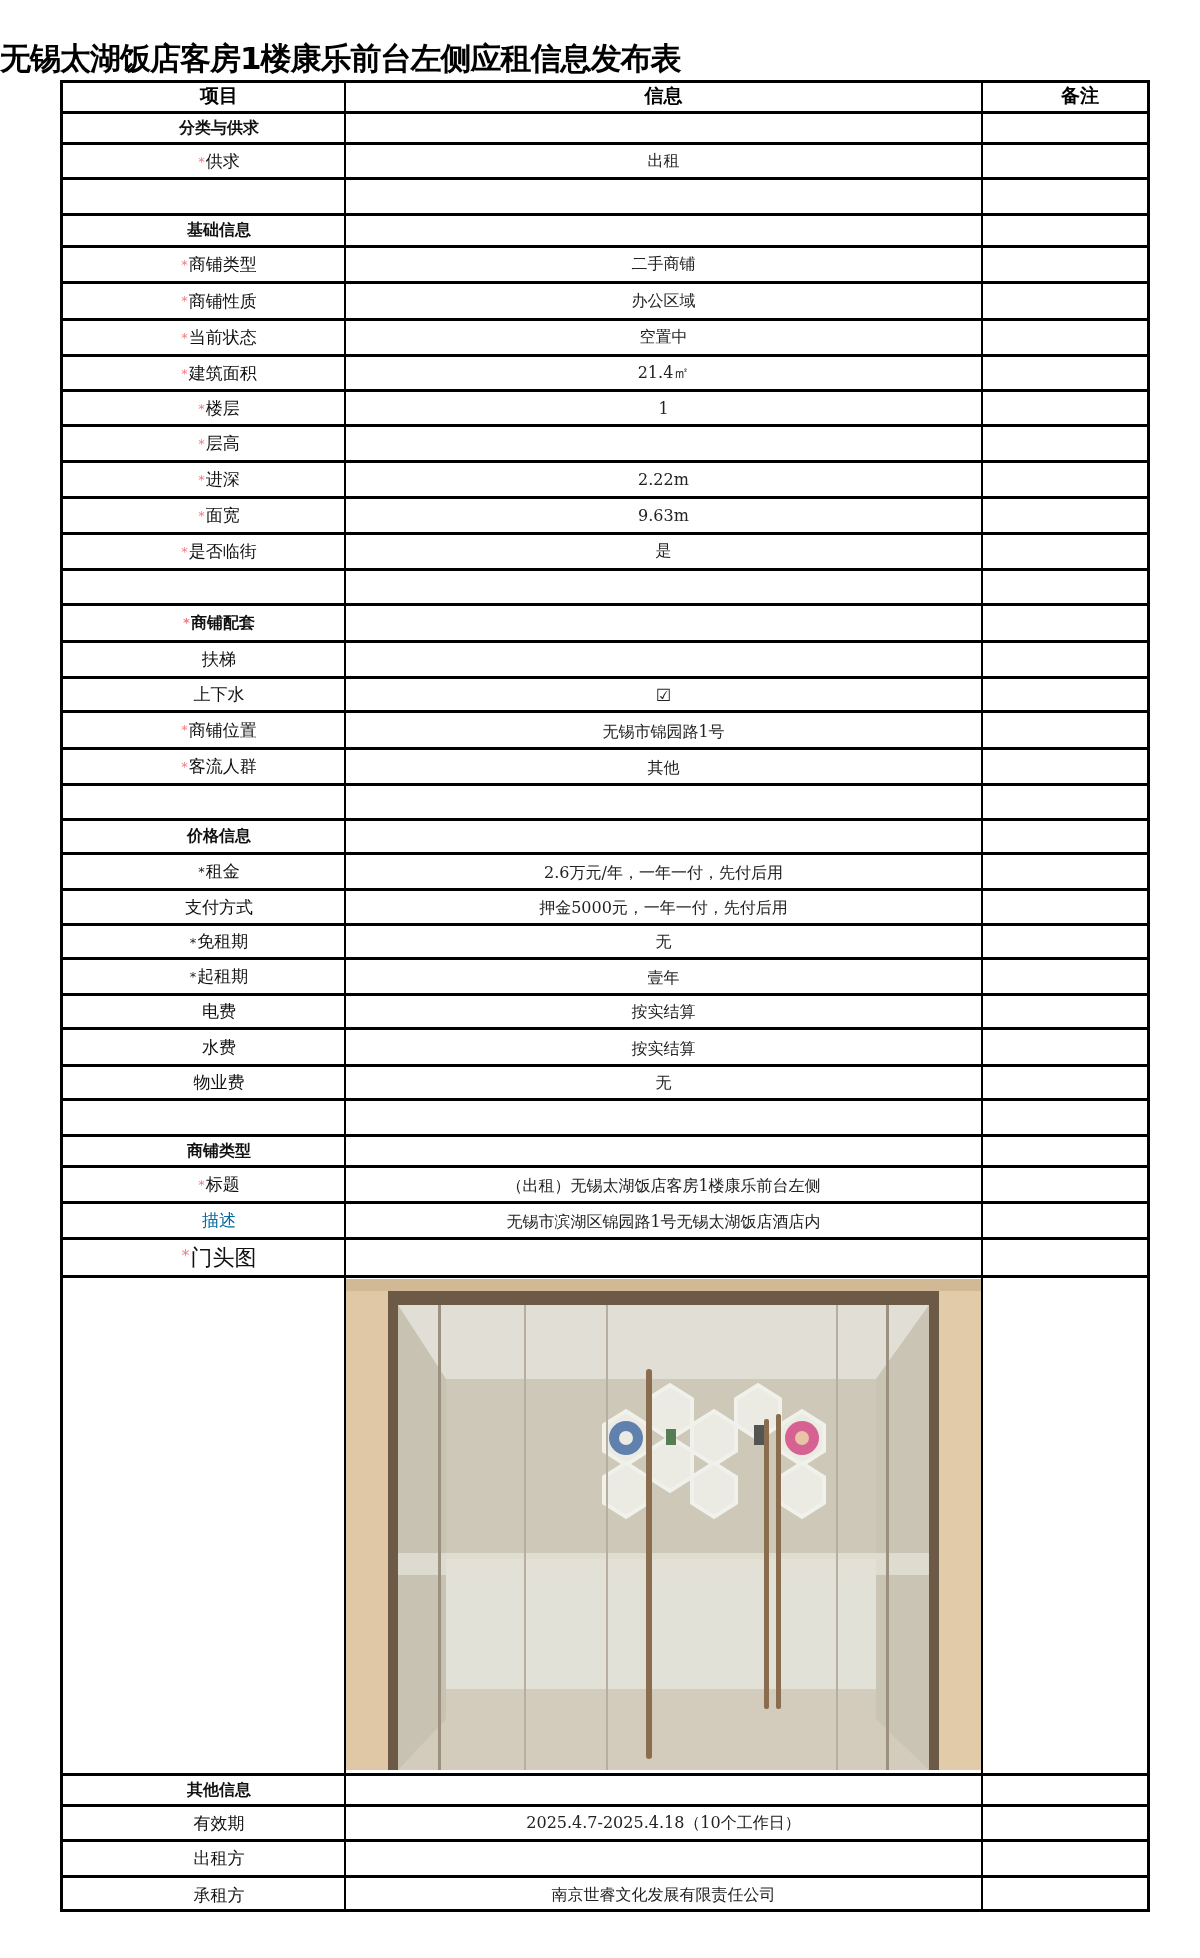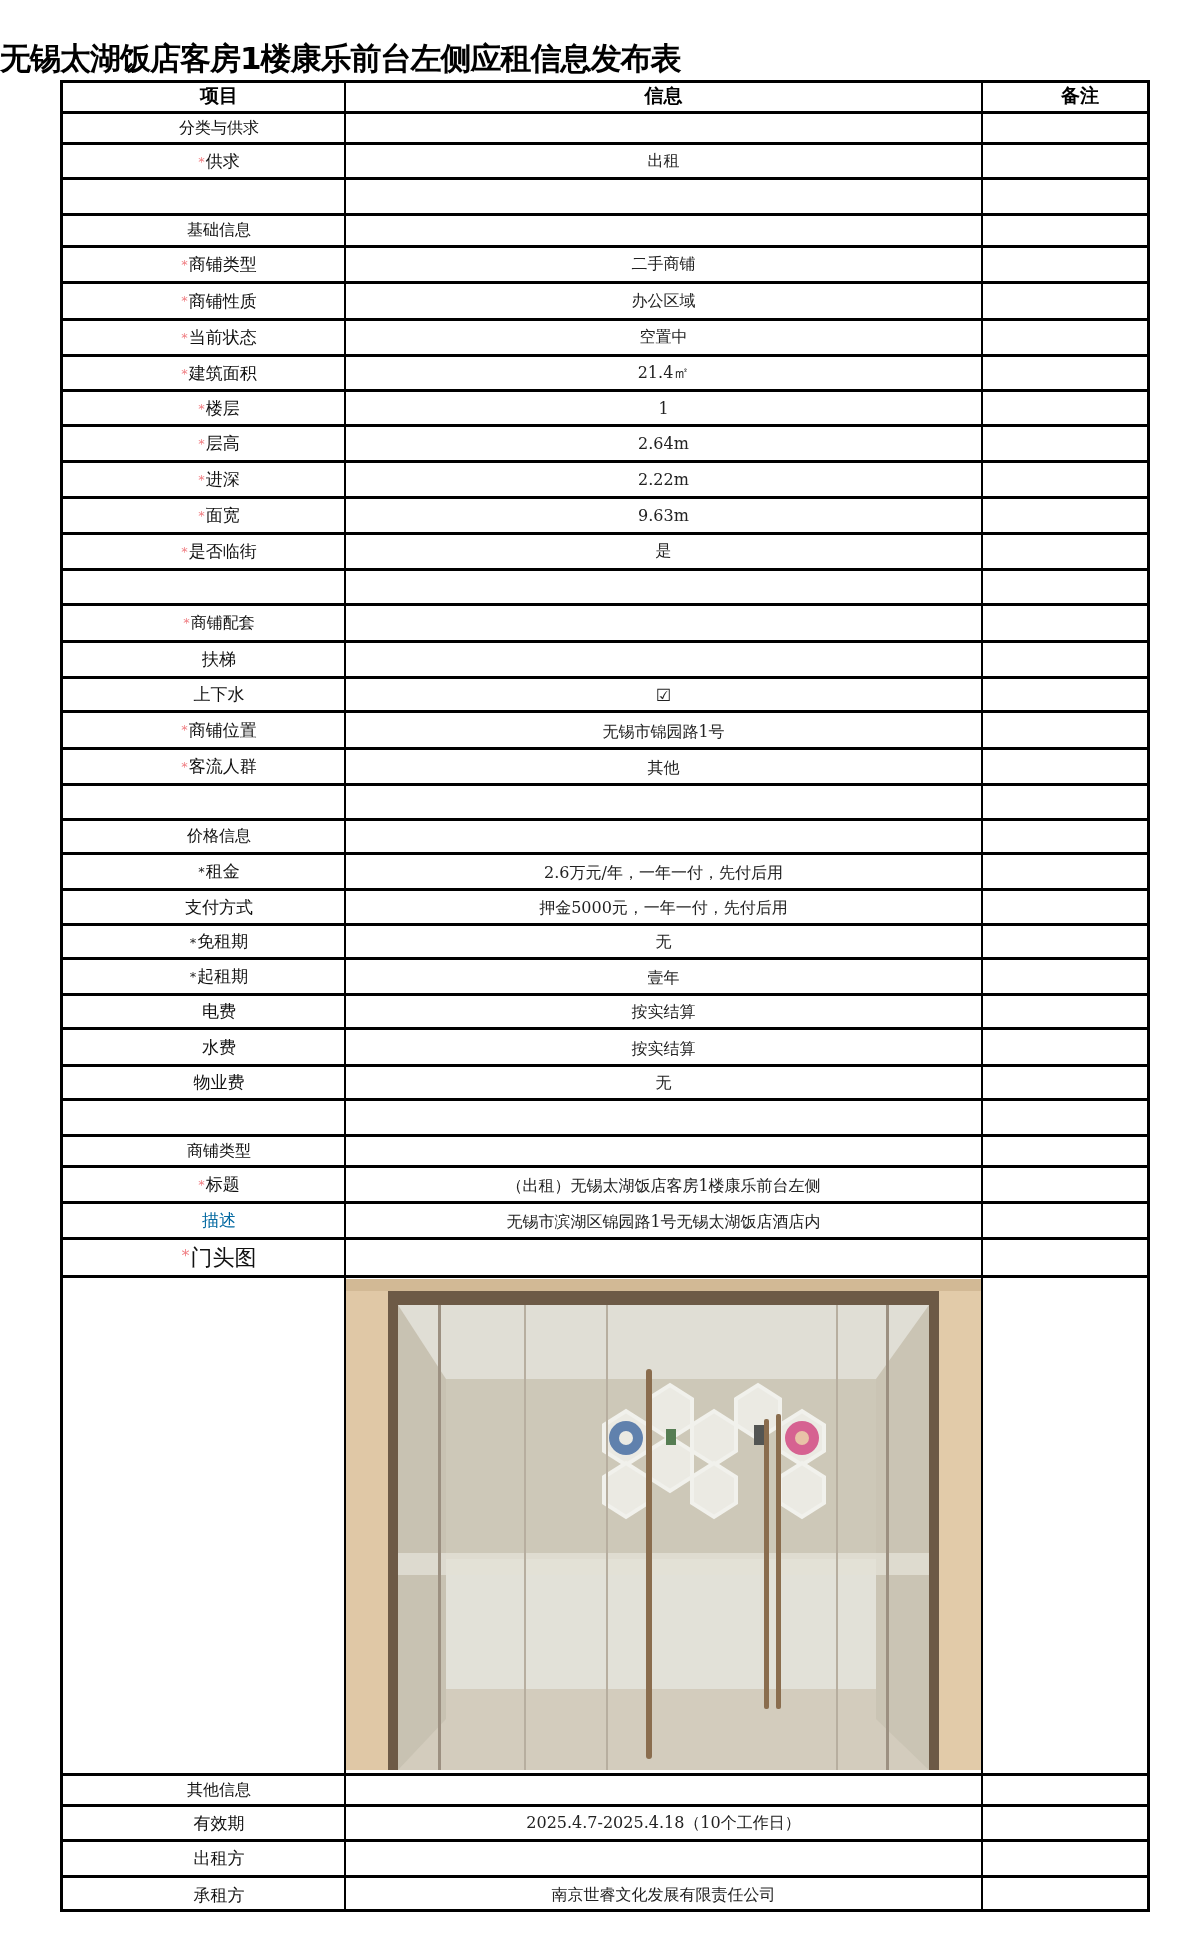--- a/index.html
+++ b/index.html
@@ -13,21 +13,21 @@
     position: absolute; left: 60px; top: 80px; width: 1090px; height: 1832px;
     border: 3px solid #000; box-sizing: border-box; border-bottom: 3px solid #000;
   }
   .vline { position: absolute; top: 80px; width: 2px; height: 1832px; background: #000; }
   .row { position: absolute; left: 60px; width: 1090px; box-sizing: border-box; border-top: 3px solid #000; }
   .cell { position: absolute; top: 0; bottom: 0; display: flex; justify-content: center; color: #111; }
   .c1 { left: 0; width: 284px; align-items: center; font-family: "DejaVu Sans", sans-serif; font-size: 17px; margin-left: 17px; }
   .c2 { left: 286px; width: 635px; align-items: flex-end; padding-bottom: 4px; box-sizing: border-box;
         font-family: "DejaVu Serif", serif; font-size: 16px; color: #222; }
   .c3 { left: 923px; width: 194px; }
-  .c1.bold { font-weight: normal; font-size: 16px; }
+  .c1.bold { font-weight: bold; font-size: 16px; }
   .c2.mid { align-items: center; padding-bottom: 0; }
   .star { color: #f07f84; font-size: 13px; align-self: flex-start; margin-top: 9px; margin-right: 1px; }
   .star.black { color: #222; }
   .pink { color: #0369a1; }
   .big { font-size: 22px; }
   .header-cell { font-family: "DejaVu Sans", sans-serif; font-weight: bold; font-size: 19px; align-items: center; padding-bottom: 0; color: #000; }
   .check { font-size: 17px; font-family: "DejaVu Sans", sans-serif; align-items: center; padding-bottom: 0; }
   .photo {
     position: absolute; left: 346px; top: 1279px; width: 635px; height: 491px; overflow: hidden;
     background: linear-gradient(90deg, #dcc3a1 0%, #e8d5b9 4%, #d9c6a8 7%, #6f5e4d 8%, #7a6a57 9%, #cfc6b7 10%, #e3ddd2 50%, #cfc6b7 90%, #7a6a57 91%, #6f5e4d 92%, #d9c6a8 93%, #e8d5b9 96%, #dcc3a1 100%);
@@ -118,21 +118,20 @@
     </div>
   <div class="cell c2 mid">1</div>
   <div class="cell c3"></div>
 </div>
 
 <div class="row" style="top:424px;height:36px">
   <div class="cell c1">
       <span class="star">*</span>
       <span>层高</span>
     </div>
-  <div class="cell c2 mid">2.64m</div>
   <div class="cell c3"></div>
 </div>
 
 <div class="row" style="top:460px;height:36px">
   <div class="cell c1">
       <span class="star">*</span>
       <span>进深</span>
     </div>
   <div class="cell c2 mid">2.22m</div>
   <div class="cell c3"></div>

